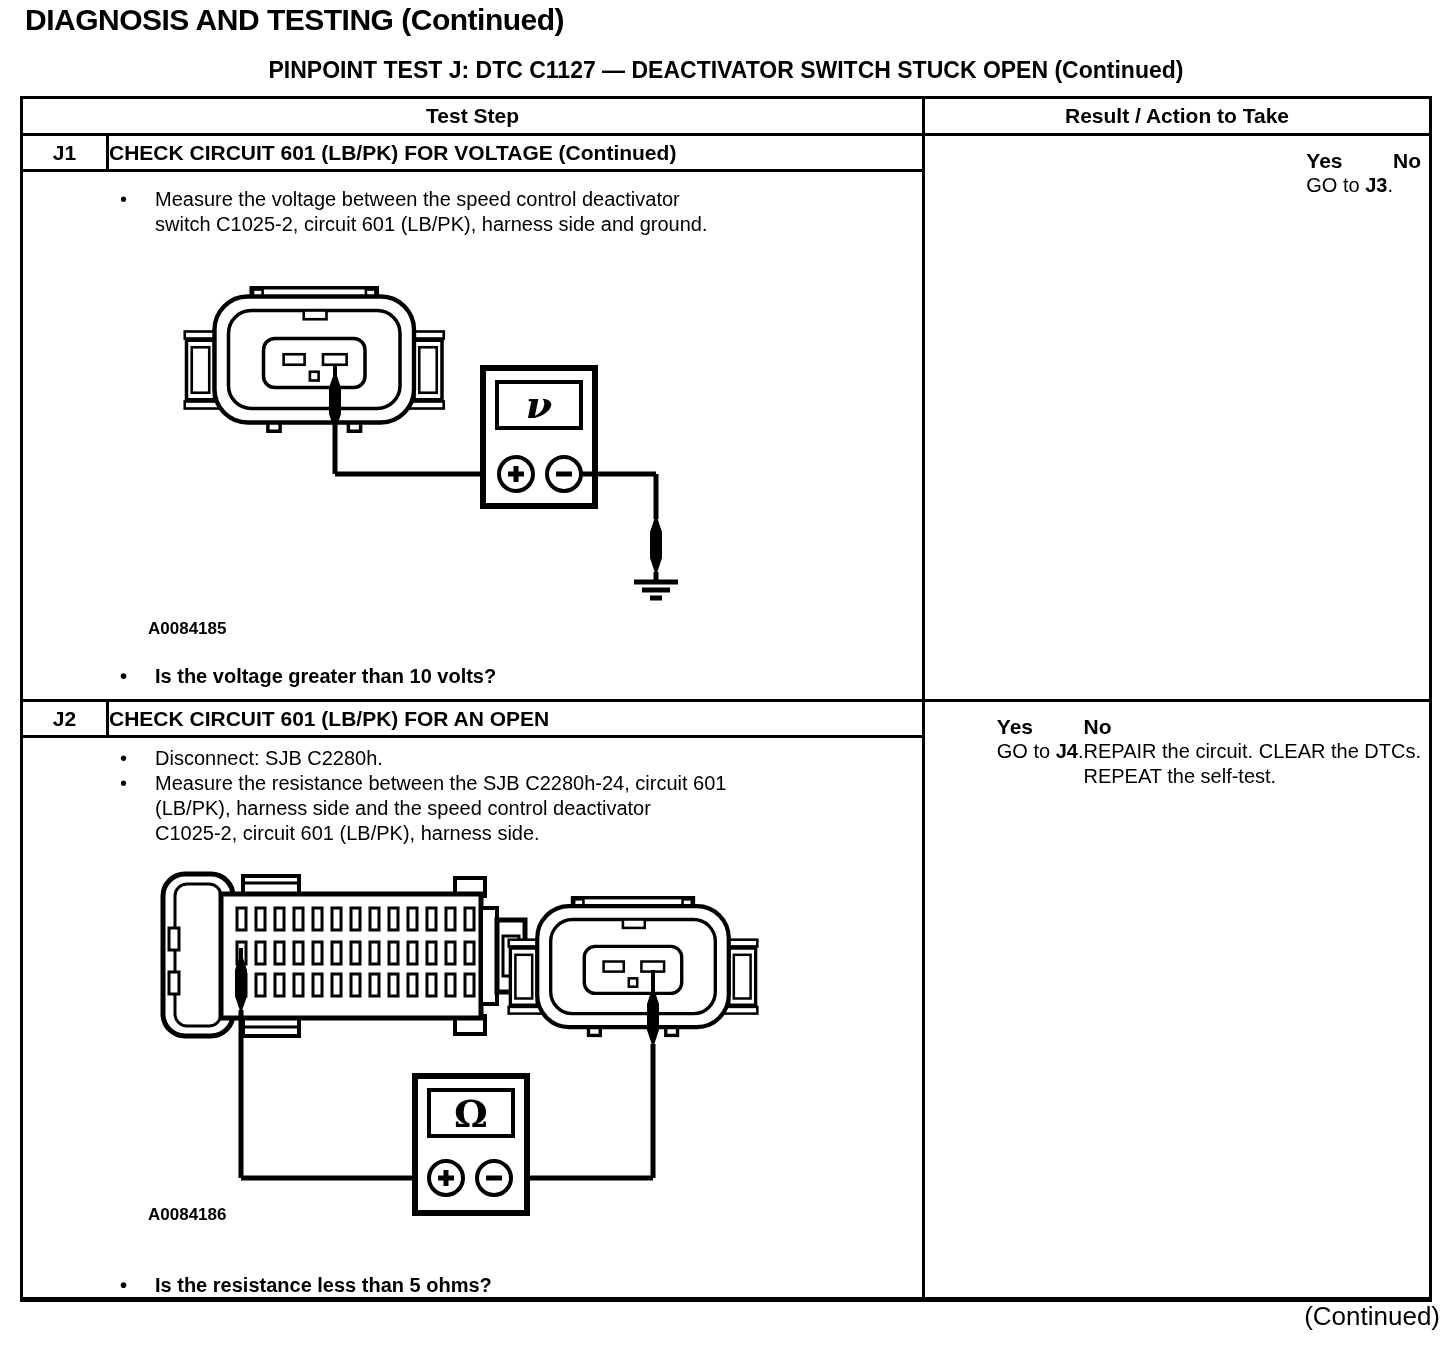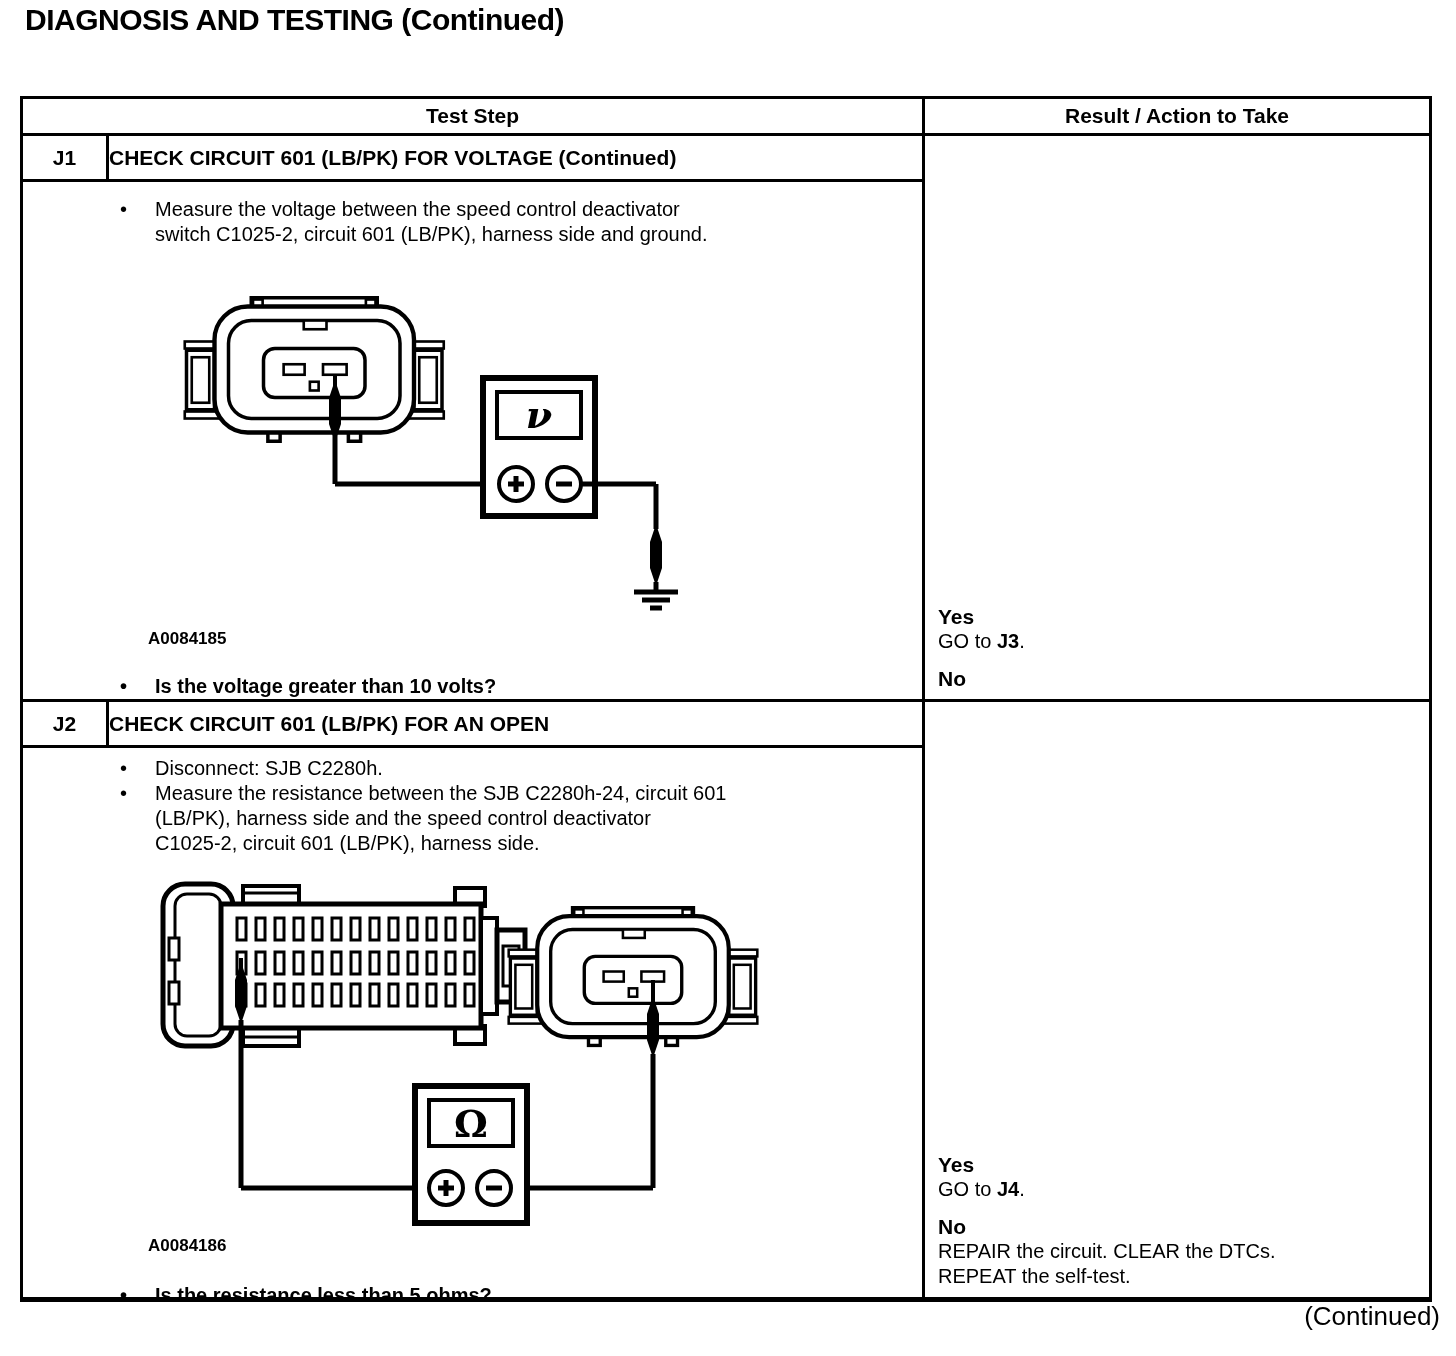--- a/index.html
+++ b/index.html
@@ -11,23 +11,23 @@
   .ptable{position:absolute;left:20px;top:96px;width:1412px;border:3px solid #000;
           border-bottom-width:5px;box-sizing:border-box;}
   .thead{display:flex;height:34px;border-bottom:3px solid #000;}
   .th{font-weight:bold;font-size:21px;display:flex;align-items:center;justify-content:center;box-sizing:border-box;}
   .th-left{width:899px;}
   .th-right{flex:1;border-left:3px solid #000;}
   .trow{position:relative;}
   .trow-j1{height:566px;border-bottom:3px solid #000;box-sizing:border-box;}
   .trow-j2{height:595px;}
   .row-right{position:absolute;left:899px;top:0;bottom:0;width:507px;border-left:3px solid #000;
-             box-sizing:border-box;display:flex;flex-direction:column;justify-content:flex-end;
+             box-sizing:border-box;display:flex;flex-direction:row;justify-content:flex-end;
              padding:0 8px 8px 13px;}
-  .titlebar{display:flex;width:899px;height:46px;border-bottom:3px solid #000;box-sizing:border-box;}
+  .titlebar{display:flex;width:899px;height:36px;border-bottom:3px solid #000;box-sizing:border-box;}
   .cell-id{width:86px;border-right:3px solid #000;display:flex;align-items:center;justify-content:center;
            font-weight:bold;font-size:21px;box-sizing:border-box;}
   .cell-title{flex:1;display:flex;align-items:center;padding-left:0;font-weight:bold;font-size:21px;}
   .row-body{position:relative;width:899px;height:calc(100% - 38px);}
   .step{position:absolute;left:97px;display:flex;font-size:20px;line-height:25px;}
   .step .bullet{width:35px;flex:none;}
   .step .txt{white-space:pre-line;}
   .step.q{font-weight:bold;}
   .figlabel{position:absolute;left:125px;font-weight:bold;font-size:17px;}
   .res-group{margin-top:13px;}
@@ -65,20 +65,21 @@
       <rect x="160" y="78" width="27" height="12" stroke-width="3"></rect>
       <rect x="145" y="98" width="10" height="10" stroke-width="3"></rect>
     </g>
     <polygon id="probe" points="0,0 6,18 6,44 0,62 -6,44 -6,18" fill="#000" stroke="none"></polygon>
   </defs>
 </svg>
 
 <div class="page">
 
   <div class="h1">DIAGNOSIS AND TESTING (Continued)</div>
+  <div class="subtitle">PINPOINT TEST J: DTC C1127 — DEACTIVATOR SWITCH STUCK OPEN (Continued)</div>
 
   <div class="ptable">
 
     <div class="thead">
       <div class="th th-left">Test Step</div>
       <div class="th th-right">Result / Action to Take</div>
     </div>
 
     <div class="trow trow-j1">
       <div class="titlebar">
@@ -236,21 +237,21 @@
             <rect x="274" y="222" width="84" height="46" fill="#fff" stroke="#000" stroke-width="4"></rect>
             <text x="316" y="259" text-anchor="middle" font-size="38" font-weight="bold" font-family="&quot;DejaVu Serif&quot;,serif" fill="#000">Ω</text>
             <circle cx="291" cy="310" r="17" fill="#fff" stroke="#000" stroke-width="4"></circle>
             <line x1="283" y1="310" x2="299" y2="310" stroke="#000" stroke-width="5"></line>
             <line x1="291" y1="302" x2="291" y2="318" stroke="#000" stroke-width="5"></line>
             <circle cx="339" cy="310" r="17" fill="#fff" stroke="#000" stroke-width="4"></circle>
             <line x1="331" y1="310" x2="347" y2="310" stroke="#000" stroke-width="5"></line>
           </g>
         </svg>
 
-        <div class="figlabel" style="top:488px">A0084186</div>
+        <div class="figlabel" style="top:467px">A0084186</div>
         <div class="step q" style="top:535px">
           <span class="bullet">•</span>
           <div class="txt">Is the resistance less than 5 ohms?</div>
         </div>
       </div>
 
       <div class="row-right">
         <div class="res-group">
           <div class="res-label">Yes</div>
           <div class="res-action"><span>GO to </span><span class="b">J4</span><span>.</span></div>

